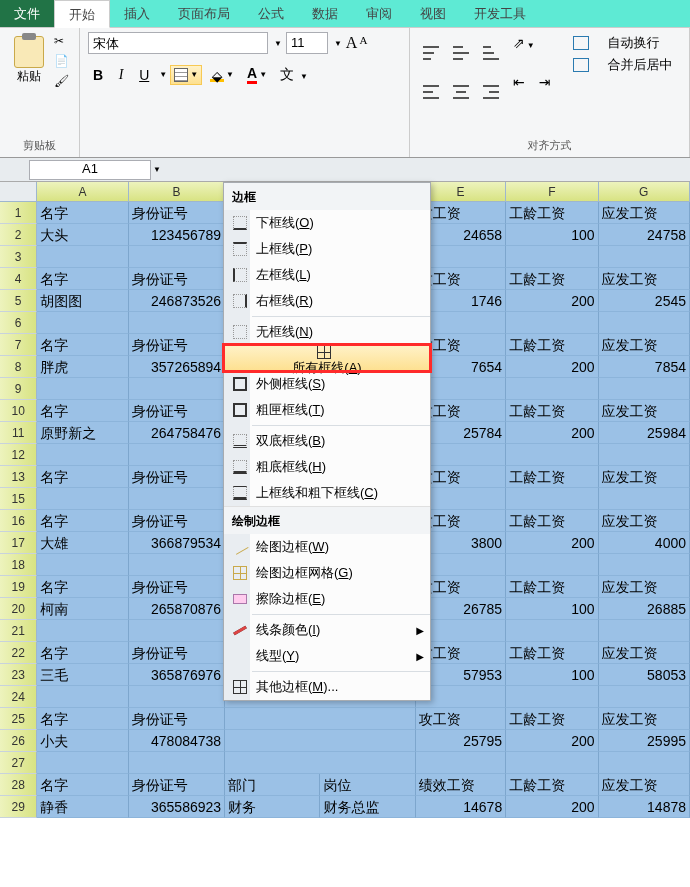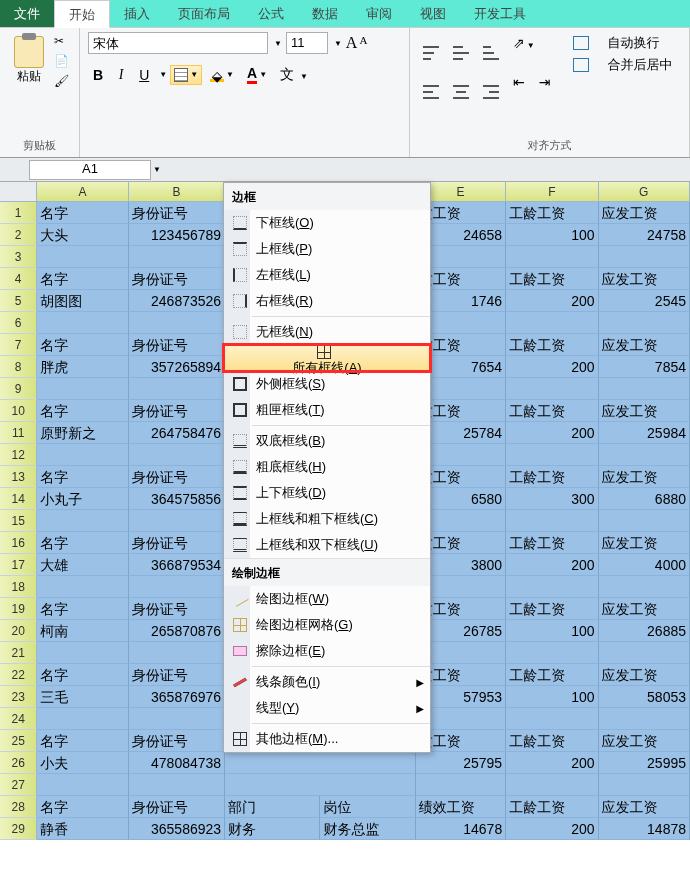--- a/index.html
+++ b/index.html
@@ -348,29 +348,20 @@
       <div class="row">
         <div class="rowh">13</div>
         <div class="cell colA">名字</div>
         <div class="cell colB ">身份证号</div>
         <div class="cell covered colHidden"></div>
         <div class="cell colE ">攻工资</div>
         <div class="cell colF ">工龄工资</div>
         <div class="cell colG ">应发工资</div>
       </div>
       <div class="row">
-        <div class="rowh">14</div>
-        <div class="cell colA">小丸子</div>
-        <div class="cell colB r">364575856</div>
-        <div class="cell covered colHidden"></div>
-        <div class="cell colE r">6580</div>
-        <div class="cell colF r">300</div>
-        <div class="cell colG r">6880</div>
-      </div>
-      <div class="row">
         <div class="rowh">15</div>
         <div class="cell colA"></div>
         <div class="cell colB "></div>
         <div class="cell covered colHidden"></div>
         <div class="cell colE "></div>
         <div class="cell colF "></div>
         <div class="cell colG "></div>
       </div>
       <div class="row">
         <div class="rowh">16</div>
@@ -563,35 +554,23 @@
             <span>双底框线(<span class="u">B</span>)</span>
           </div>
           <div class="mi">
             <span class="mic">
               <span class="bic bic-thkb"></span>
             </span>
             <span>粗底框线(<span class="u">H</span>)</span>
           </div>
           <div class="mi">
             <span class="mic">
-              <span class="bic bic-tb"></span>
-            </span>
-            <span>上下框线(<span class="u">D</span>)</span>
-          </div>
-          <div class="mi">
-            <span class="mic">
               <span class="bic bic-tthkb"></span>
             </span>
             <span>上框线和粗下框线(<span class="u">C</span>)</span>
-          </div>
-          <div class="mi">
-            <span class="mic">
-              <span class="bic bic-tdblb"></span>
-            </span>
-            <span>上框线和双下框线(<span class="u">U</span>)</span>
           </div>
         </div>
     <div class="menu-title">绘制边框</div>
     <div id="menu2">
           <div class="mi">
             <span class="mic">
               <span class="bic bic-draw"></span>
             </span>
             <span>绘图边框(<span class="u">W</span>)</span>
           </div>

